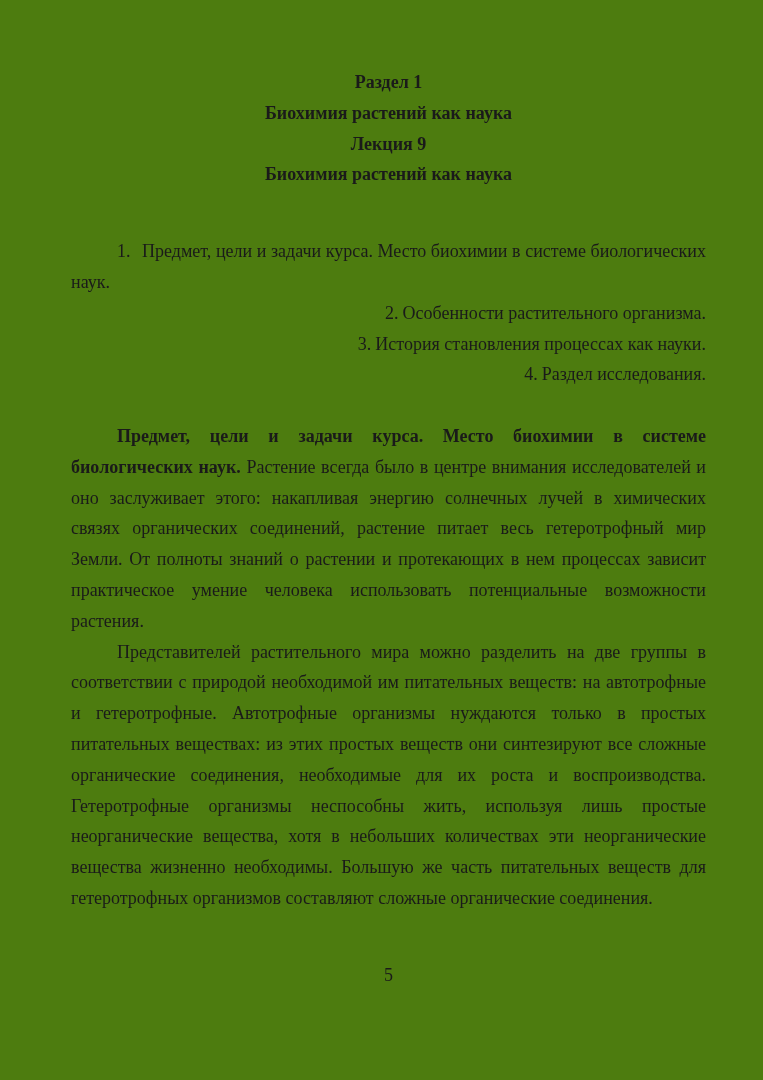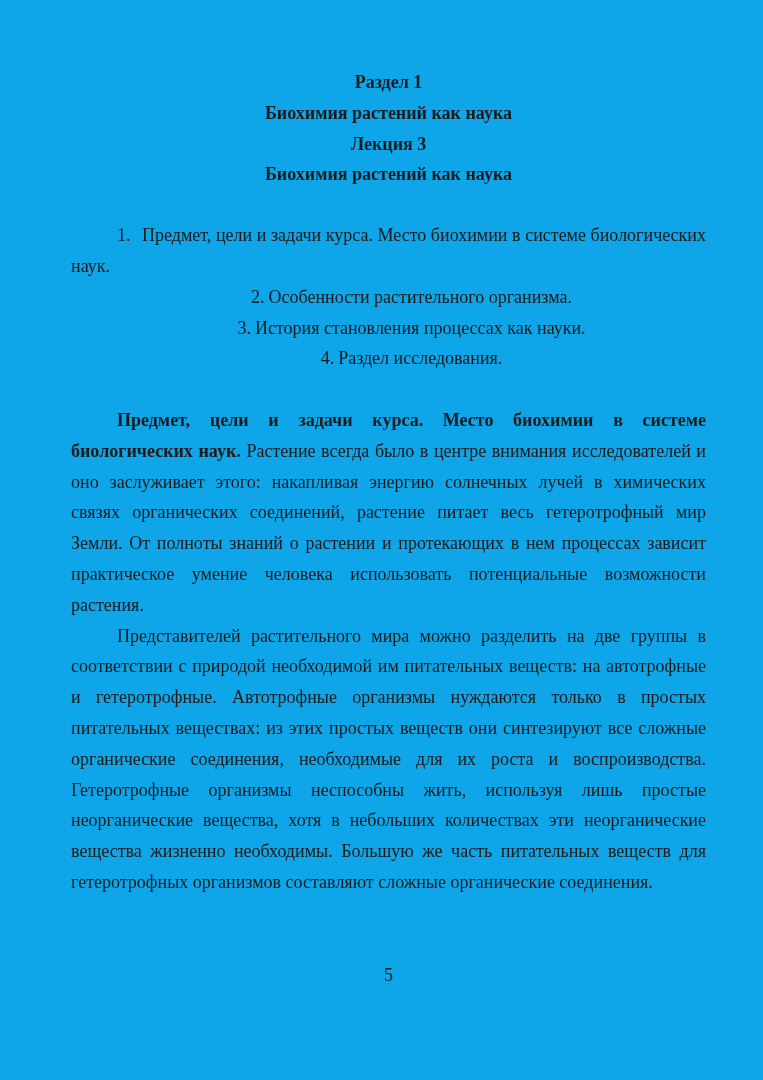--- a/index.html
+++ b/index.html
@@ -4,46 +4,46 @@
 <style>
   html, body {
     margin: 0;
     padding: 0;
     background: #ffffff;
   }
   .page {
     position: relative;
     width: 763px;
     height: 1080px;
-    background: #0ea5e9;
+    background: #4d7c0f;
     overflow: hidden;
     font-family: "Liberation Serif", "DejaVu Serif", serif;
     font-size: 18px;
     line-height: 30.8px;
     color: #1a1a1a;
   }
   .content {
     position: absolute;
     top: 67px;
     left: 71px;
     width: 635px;
   }
   .heading {
     margin: 0;
     font-weight: bold;
     font-size: 18px;
     text-align: center;
   }
   .plan-list {
-    margin-top: 30px;
+    margin-top: 46px;
     font-family: Liberation Serif, serif;
   }
   .list-item {
     margin: 0;
-    text-align: center;
+    text-align: right;
     text-indent: 46px;
   }
   .list-item.justified {
     text-align: justify;
   }
   .num {
     display: inline-block;
     text-indent: 0;
   }
   .num-wide {
@@ -73,21 +73,21 @@
   }
 </style>
 </head>
 <body>
 
 <div class="page">
   <div class="content">
 
     <p class="heading">Раздел 1</p>
     <p class="heading">Биохимия растений как наука</p>
-    <p class="heading">Лекция 3</p>
+    <p class="heading">Лекция 9</p>
     <p class="heading">Биохимия растений как наука</p>
 
     <div class="plan-list">
       <p class="list-item justified"><span class="num num-wide">1.</span><span>Предмет, цели и задачи курса. Место биохимии в системе биологических наук.</span></p>
       <p class="list-item"><span class="num num-narrow">2.</span><span>Особенности растительного организма.</span></p>
       <p class="list-item"><span class="num num-narrow">3.</span><span>История становления процессах как науки.</span></p>
       <p class="list-item"><span class="num num-narrow">4.</span><span>Раздел исследования.</span></p>
     </div>
 
     <p class="body-para first"><span class="bold-lead">Предмет, цели и задачи курса. Место биохимии в системе биологических наук.</span><span> Растение всегда было в центре внимания исследователей и оно заслуживает этого: накапливая энергию солнечных лучей в химических связях органических соединений, растение питает весь гетеротрофный мир Земли. От полноты знаний о растении и протекающих в нем процессах зависит практическое умение человека использовать потенциальные возможности растения.</span></p>

